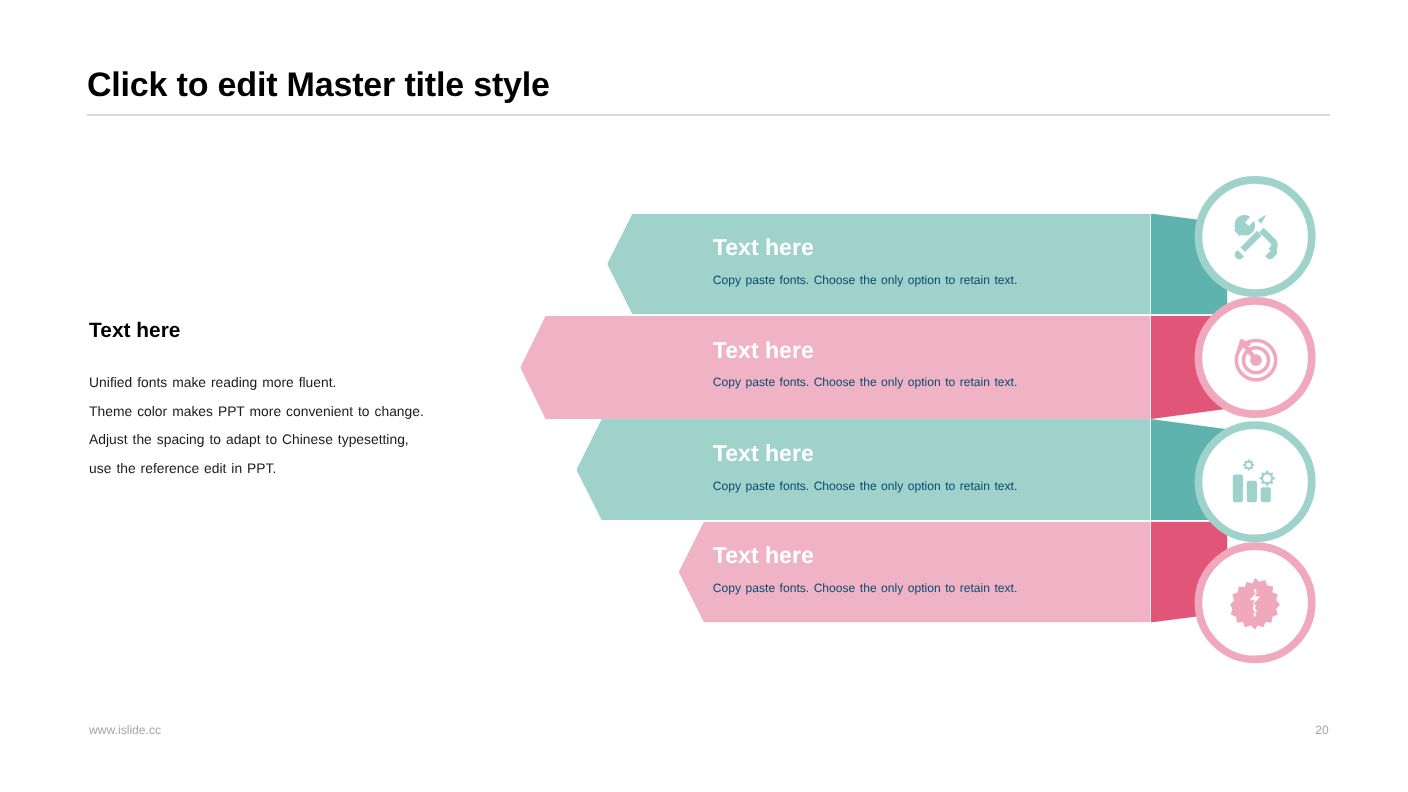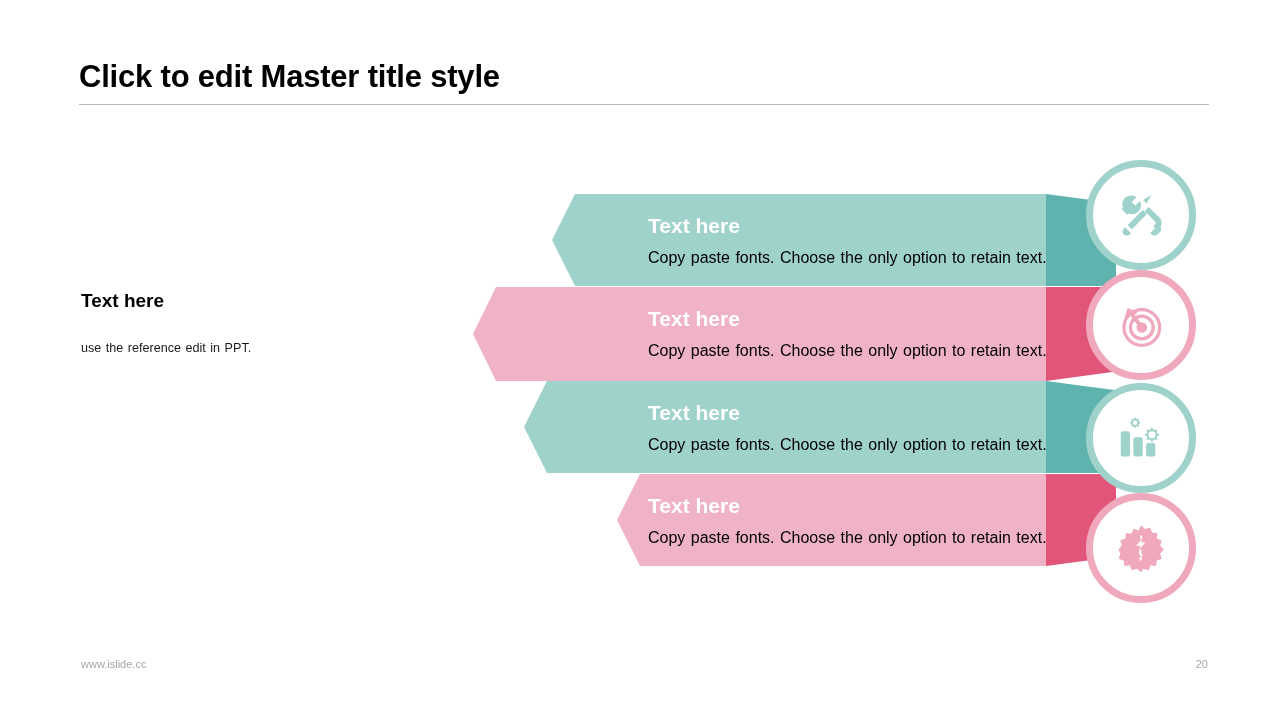--- a/index.html
+++ b/index.html
@@ -116,22 +116,22 @@
     font-size: 21px;
     font-weight: bold;
     color: #ffffff;
     line-height: 1.1;
     white-space: nowrap;
   }
   .row-desc {
     position: absolute;
     left: 648px;
     top: 55px;
-    font-size: 16px;
-    color: #000000;
+    font-size: 11px;
+    color: #0c4a6e;
     white-space: nowrap;
     word-spacing: 1px;
   }
 
   
   .circle {
     position: absolute;
     width: 110px;
     height: 110px;
     border-radius: 50%;
@@ -166,20 +166,23 @@
 
 <div class="slide">
 
   <div class="title-block">
     <div class="slide-title">Click to edit Master title style</div>
   </div>
   <div class="title-rule"></div>
 
   <div class="left-block">
     <div class="left-heading">Text here</div>
+    <div class="left-line">Unified fonts make reading more fluent.</div>
+    <div class="left-line">Theme color makes PPT more convenient to change.</div>
+    <div class="left-line">Adjust the spacing to adapt to Chinese typesetting,</div>
     <div class="left-line">use the reference edit in PPT.</div>
   </div>
 
   <div class="rows">
 
     <div class="row" style="left:552px; top:194px; width:506px; height:92px;">
       <div class="arrow" style="left:0; width:494px; background:#9ED2CB;"></div>
       <div class="fold down" style="left:494px; width:70px; background:#5FB3AE;"></div>
       <div class="row-text" style="width:506px;">
         <div class="row-title" style="left:96px;">Text here</div>

